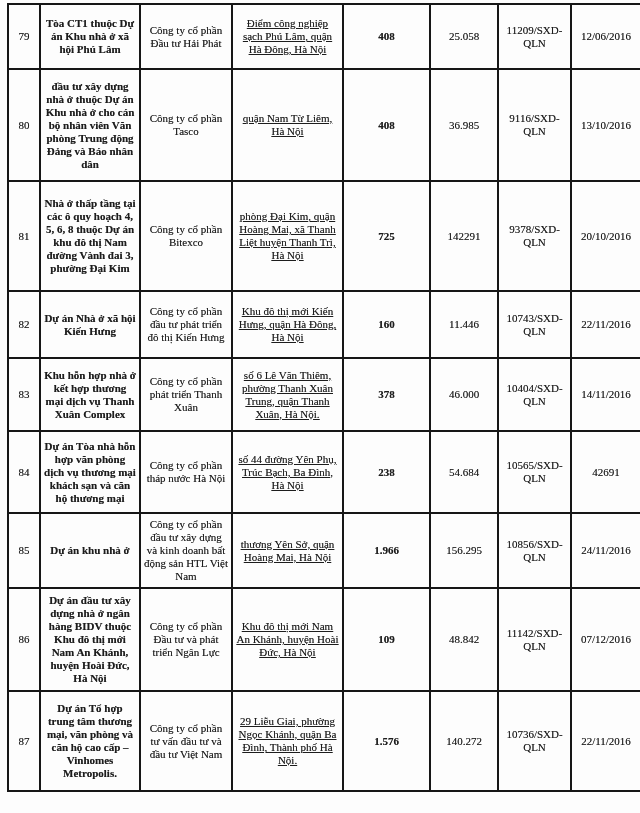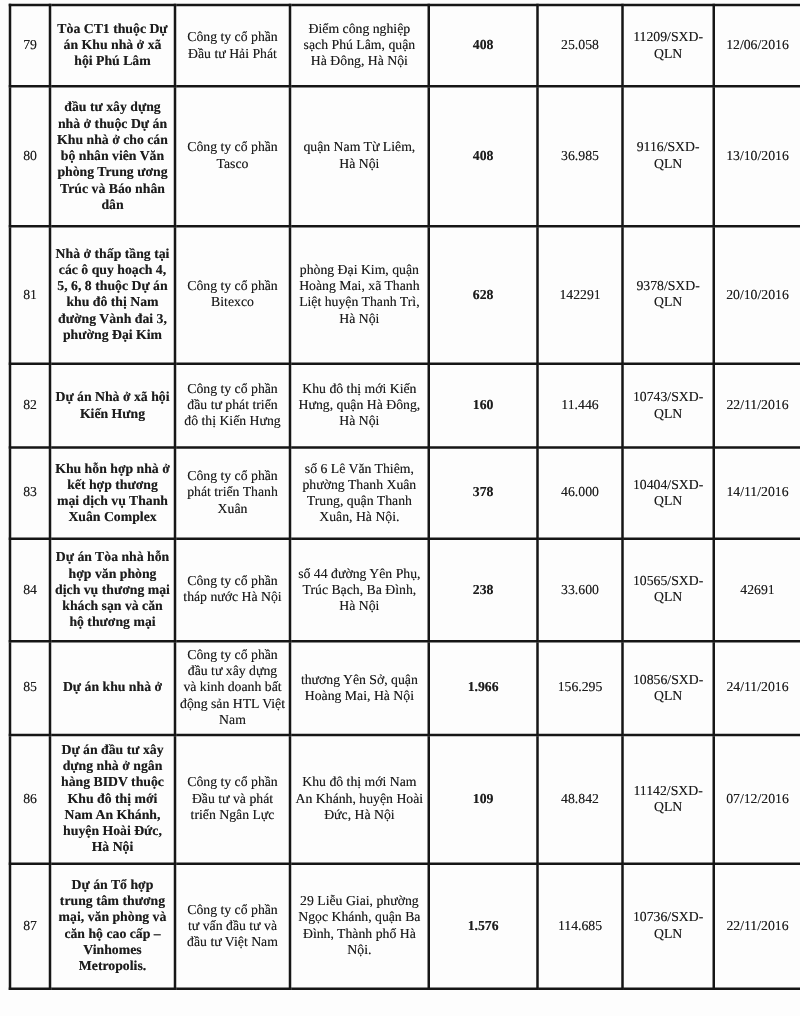--- a/index.html
+++ b/index.html
@@ -32,21 +32,21 @@
     border: 2px solid #161616;
     vertical-align: middle;
     text-align: center;
     padding: 1px 3px;
     overflow: hidden;
     word-wrap: break-word;
   }
   td.cell-no    { width: 24px; }
   td.cell-proj  { width: 92px; font-weight: bold; }
   td.cell-comp  { width: 84px; }
-  td.cell-addr  { width: 103px; }
+  td.cell-addr  { width: 103px; text-decoration: underline; }
   td.cell-num1  { width: 79px; text-align: right; padding-right: 8px; font-weight: bold; }
   td.cell-num2  { width: 60px; text-align: right; padding-right: 5px; }
   td.cell-doc   { width: 65px; padding: 1px 5px; }
   td.cell-date  { width: 62px; }
   
   tbody tr:nth-child(1) td { height: 61px; }
   tbody tr:nth-child(2) td { height: 108px; }
   tbody tr:nth-child(3) td { height: 106px; margin-top: 44px; }
   tbody tr:nth-child(4) td { height: 63px; }
   tbody tr:nth-child(5) td { height: 69px; }
@@ -66,34 +66,34 @@
     <td class="cell-proj">Tòa CT1 thuộc Dự án Khu nhà ở xã hội Phú Lâm</td>
     <td class="cell-comp">Công ty cổ phần Đầu tư Hải Phát</td>
     <td class="cell-addr">Điểm công nghiệp sạch Phú Lâm, quận Hà Đông, Hà Nội</td>
     <td class="cell-num1">408</td>
     <td class="cell-num2">25.058</td>
     <td class="cell-doc">11209/SXD-QLN</td>
     <td class="cell-date">12/06/2016</td>
   </tr>
         <tr>
     <td class="cell-no">80</td>
-    <td class="cell-proj">đầu tư xây dựng nhà ở thuộc Dự án Khu nhà ở cho cán bộ nhân viên Văn phòng Trung ương Trúc và Báo nhân dân</td>
+    <td class="cell-proj">đầu tư xây dựng nhà ở thuộc Dự án Khu nhà ở cho cán bộ nhân viên Văn phòng Trung động Đảng và Báo nhân dân</td>
     <td class="cell-comp">Công ty cổ phần Tasco</td>
     <td class="cell-addr">quận Nam Từ Liêm, Hà Nội</td>
     <td class="cell-num1">408</td>
     <td class="cell-num2">36.985</td>
     <td class="cell-doc">9116/SXD-QLN</td>
     <td class="cell-date">13/10/2016</td>
   </tr>
         <tr>
     <td class="cell-no">81</td>
     <td class="cell-proj">Nhà ở thấp tầng tại các ô quy hoạch 4, 5, 6, 8 thuộc Dự án khu đô thị Nam đường Vành đai 3, phường Đại Kim</td>
     <td class="cell-comp">Công ty cổ phần Bitexco</td>
     <td class="cell-addr">phòng Đại Kim, quận Hoàng Mai, xã Thanh Liệt huyện Thanh Trì, Hà Nội</td>
-    <td class="cell-num1">628</td>
+    <td class="cell-num1">725</td>
     <td class="cell-num2">142291</td>
     <td class="cell-doc">9378/SXD-QLN</td>
     <td class="cell-date">20/10/2016</td>
   </tr>
         <tr>
     <td class="cell-no">82</td>
     <td class="cell-proj">Dự án Nhà ở xã hội Kiến Hưng</td>
     <td class="cell-comp">Công ty cổ phần đầu tư phát triển đô thị Kiến Hưng</td>
     <td class="cell-addr">Khu đô thị mới Kiến Hưng, quận Hà Đông, Hà Nội</td>
     <td class="cell-num1">160</td>
@@ -110,21 +110,21 @@
     <td class="cell-num2">46.000</td>
     <td class="cell-doc">10404/SXD-QLN</td>
     <td class="cell-date">14/11/2016</td>
   </tr>
         <tr>
     <td class="cell-no">84</td>
     <td class="cell-proj">Dự án Tòa nhà hỗn hợp văn phòng dịch vụ thương mại khách sạn và căn hộ thương mại</td>
     <td class="cell-comp">Công ty cổ phần tháp nước Hà Nội</td>
     <td class="cell-addr">số 44 đường Yên Phụ, Trúc Bạch, Ba Đình, Hà Nội</td>
     <td class="cell-num1">238</td>
-    <td class="cell-num2">33.600</td>
+    <td class="cell-num2">54.684</td>
     <td class="cell-doc">10565/SXD-QLN</td>
     <td class="cell-date">42691</td>
   </tr>
         <tr>
     <td class="cell-no">85</td>
     <td class="cell-proj">Dự án khu nhà ở</td>
     <td class="cell-comp">Công ty cổ phần đầu tư xây dựng và kinh doanh bất động sản HTL Việt Nam</td>
     <td class="cell-addr">thương Yên Sở, quận Hoàng Mai, Hà Nội</td>
     <td class="cell-num1">1.966</td>
     <td class="cell-num2">156.295</td>
@@ -140,19 +140,19 @@
     <td class="cell-num2">48.842</td>
     <td class="cell-doc">11142/SXD-QLN</td>
     <td class="cell-date">07/12/2016</td>
   </tr>
         <tr>
     <td class="cell-no">87</td>
     <td class="cell-proj">Dự án Tổ hợp trung tâm thương mại, văn phòng và căn hộ cao cấp – Vinhomes Metropolis.</td>
     <td class="cell-comp">Công ty cổ phần tư vấn đầu tư và đầu tư Việt Nam</td>
     <td class="cell-addr">29 Liễu Giai, phường Ngọc Khánh, quận Ba Đình, Thành phố Hà Nội.</td>
     <td class="cell-num1">1.576</td>
-    <td class="cell-num2">114.685</td>
+    <td class="cell-num2">140.272</td>
     <td class="cell-doc">10736/SXD-QLN</td>
     <td class="cell-date">22/11/2016</td>
   </tr>
       </tbody>
   </table>
 </div>
 
 </body></html>

